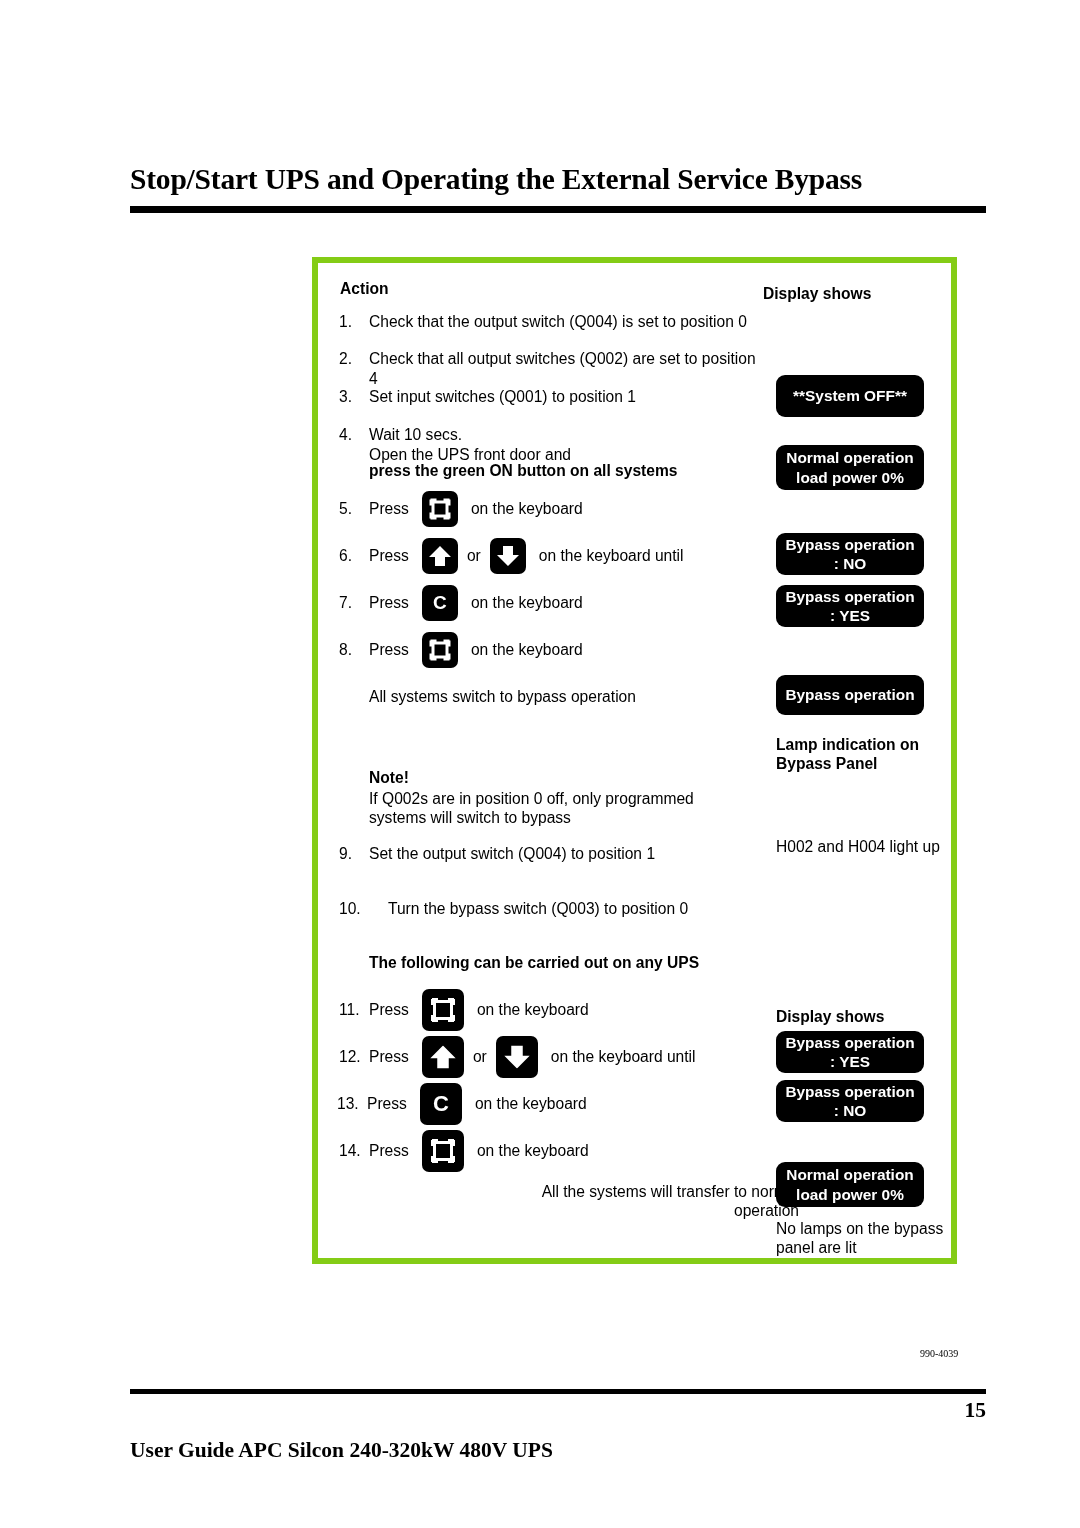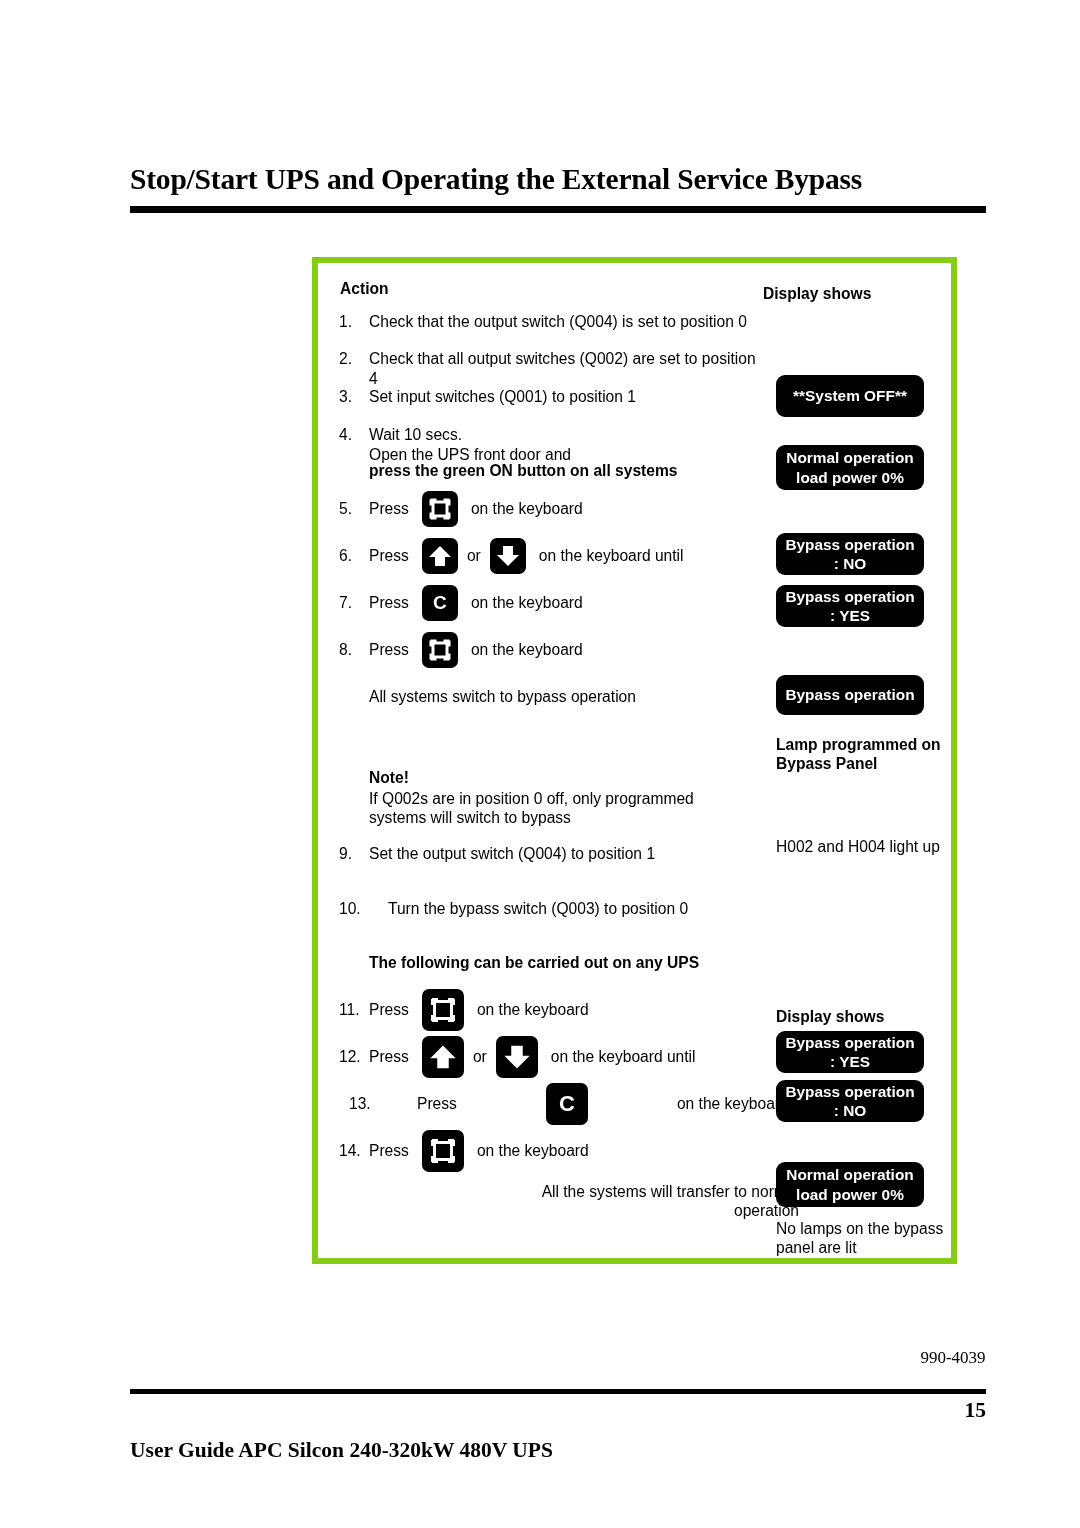--- a/index.html
+++ b/index.html
@@ -176,23 +176,23 @@
     padding: 0 8px;
     box-sizing: border-box;
   }
 
   
   #doc-code {
     position: absolute;
     left: 920px;
     top: 1348px;
     width: 66px;
-    text-align: center;
+    text-align: left;
     font-family: "Liberation Serif", serif;
-    font-size: 17px;
+    font-size: 10px;
     color: #000;
   }
   #footer-rule {
     position: absolute;
     left: 130px;
     top: 1389px;
     width: 856px;
     height: 5px;
     background: #000;
   }
@@ -381,21 +381,21 @@
       <span class="arrow">
         <svg viewBox="0 0 22 20" xmlns="http://www.w3.org/2000/svg">
             <polygon fill="#ffffff" points="11,20 0,9 6,9 6,0 16,0 16,9 22,9"></polygon>
           </svg>
       </span>
     </span>
     <span class="gap-m"></span>
     <span class="word">on the keyboard until</span>
   </div>
 
-  <div class="press-row" style="left:31px; top:820px;gap:38px;">
+  <div class="press-row" style="left:19px; top:820px;">
     <span class="step-num">13.</span>
     <span class="word">Press</span>
     <span class="gap-m"></span>
     <span class="key sz-l">
       <span class="letter">C</span>
     </span>
     <span class="gap-m"></span>
     <span class="word">on the keyboard</span>
   </div>
 
@@ -429,21 +429,21 @@
 load power 0%</div>
 
   <div class="lcd" style="left:458px; top:270px; width:148px; height:42px;">Bypass operation
 : NO</div>
 
   <div class="lcd" style="left:458px; top:322px; width:148px; height:42px;">Bypass operation
 : YES</div>
 
   <div class="lcd" style="left:458px; top:412px; width:148px; height:40px;">Bypass operation</div>
 
-  <div class="col-head" style="left:458px; top:472px; white-space:pre-line;">Lamp programmed on
+  <div class="col-head" style="left:458px; top:472px; white-space:pre-line;">Lamp indication on
 Bypass Panel</div>
 
   <div class="abs" style="left:458px; top:534px; width:185px;margin-top:40px;">H002 and H004 light up</div>
 
 
 
   <div class="col-head" style="left:458px; top:744px;">Display shows</div>
 
   <div class="lcd" style="left:458px; top:768px; width:148px; height:42px;">Bypass operation
 : YES</div>

